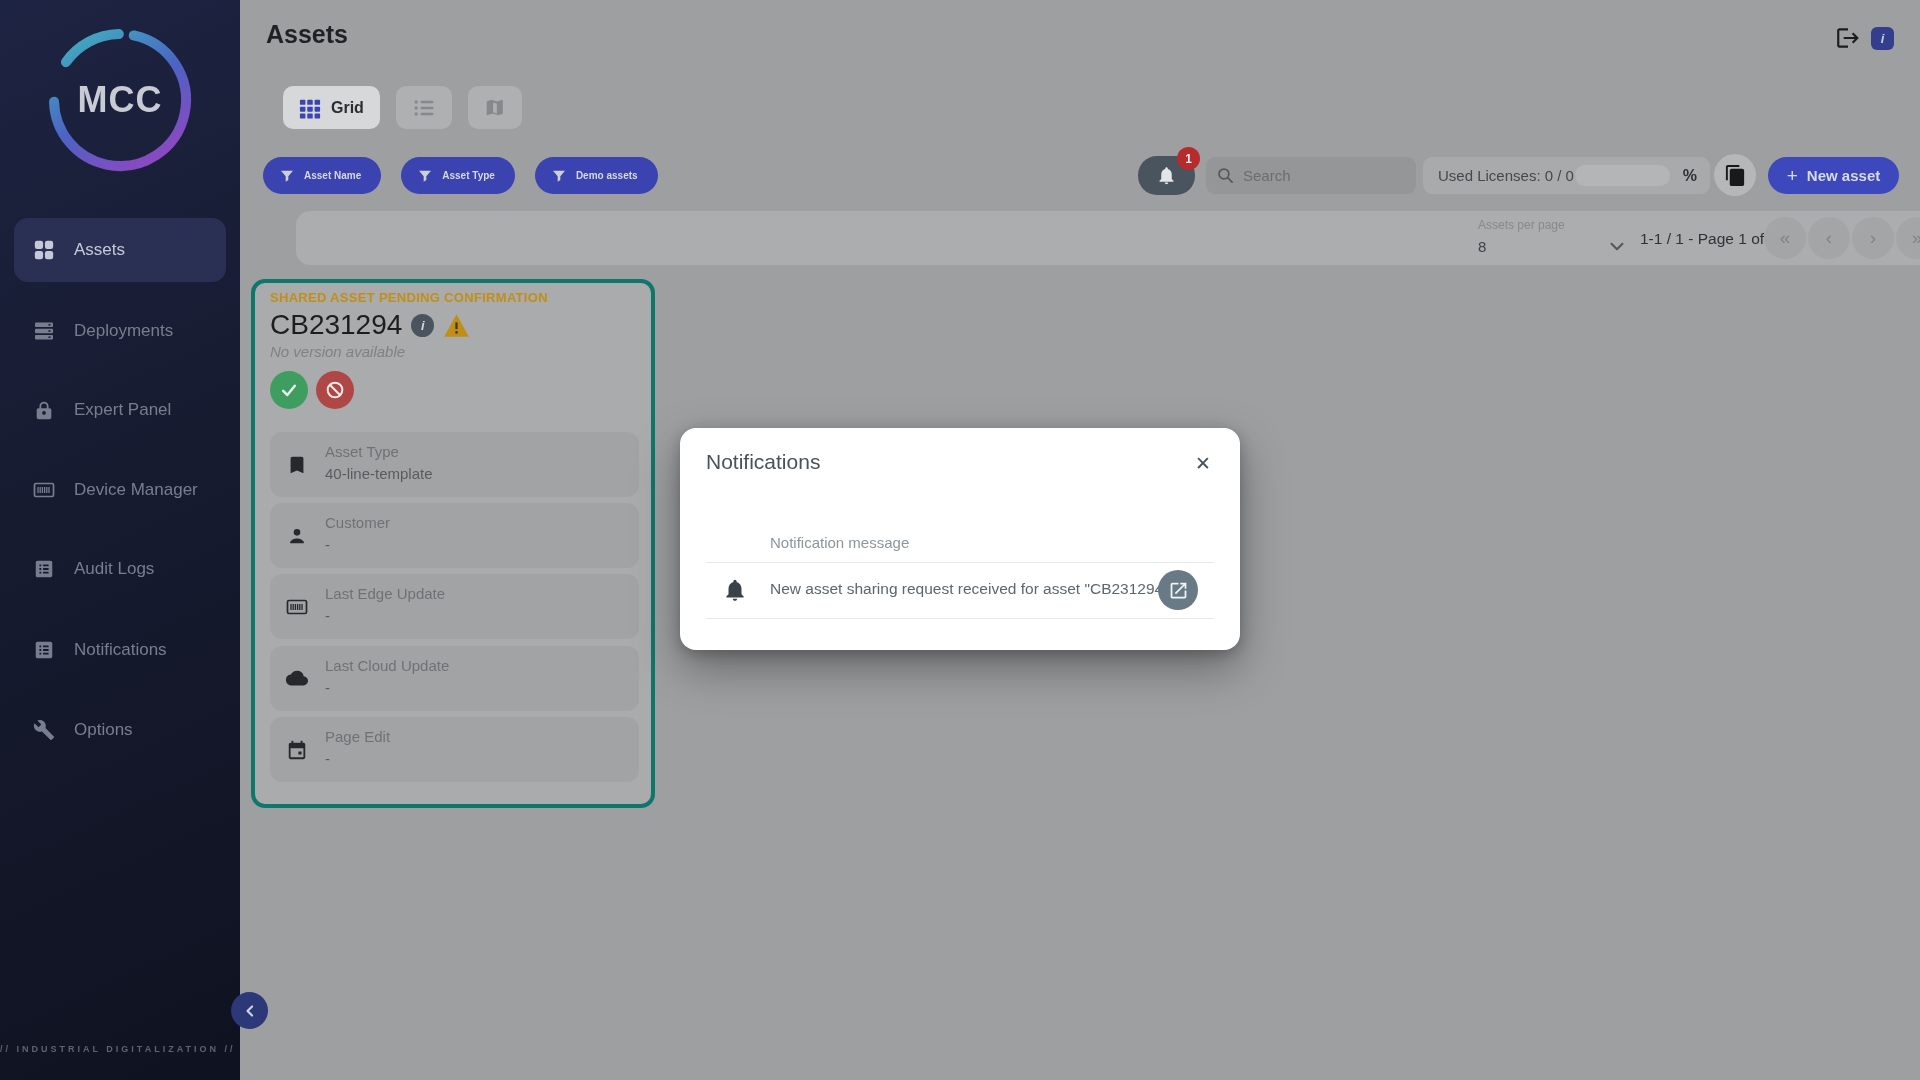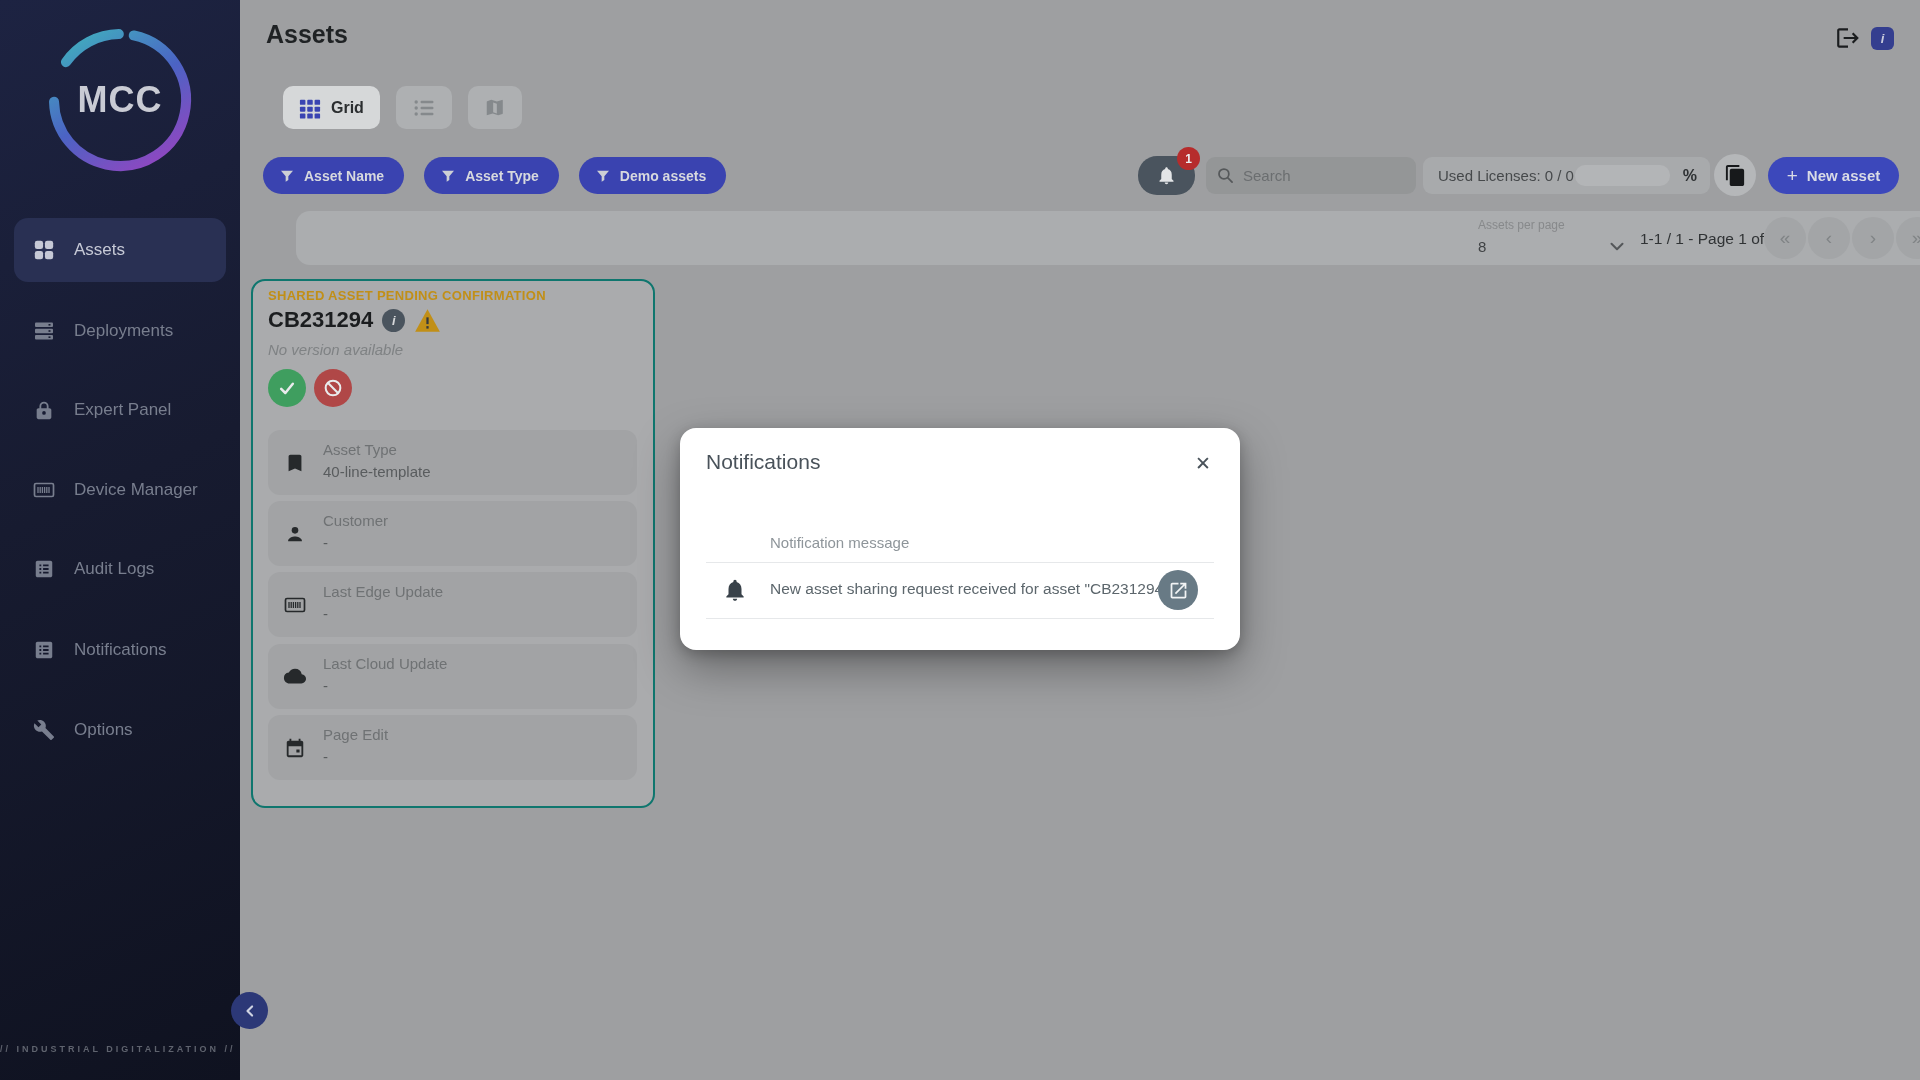--- a/index.html
+++ b/index.html
@@ -35,21 +35,21 @@
 
   .view-row { position:absolute; left:23px; top:86px; height:43px; display:flex; gap:16px;margin-left:20px; }
   .view-btn { height:43px; border:none; border-radius:10px; display:flex; align-items:center; gap:10px;
     padding:0 16px; cursor:pointer; background:#aeb0b2; color:#85898c; }
   .view-btn.active { background:#d6d8d9; color:#2b2e30; }
   .view-btn.active .vicon { color:#3a44b2; }
   .view-btn .vlabel { font-size:16px; font-weight:600; }
 
   .filter-row { position:absolute; left:23px; top:157px; height:37px; display:flex; gap:20px; }
   .chip { height:37px; border:none; border-radius:19px; background:#3a43b0; color:#d7d9de;
-    display:flex; align-items:center; gap:9px; padding:0 20px 0 16px; font-size:14px; font-weight:600; cursor:pointer; }
+    display:flex; align-items:center; gap:9px; padding:0 20px 0 16px; font-size:10px; font-weight:600; cursor:pointer; }
   .chip .ficon { color:#cdd0d5; display:flex; }
 
   .bell-btn { position:absolute; left:898px; top:156px; width:57px; height:39px; border:none; border-radius:19px;
     background:#4a545e; color:#e3e5e7; cursor:pointer; display:flex; align-items:center; justify-content:center; }
   .bell-badge { position:absolute; left:937px; top:147px; width:23px; height:23px; border-radius:50%;
     background:#b62c2c; color:#eceef0; font-size:12px; font-weight:700; display:flex; align-items:center; justify-content:center; }
   .search-box { position:absolute; left:966px; top:157px; width:210px; height:37px; border-radius:9px;
     background:#949697; display:flex; align-items:center; padding:0 10px; gap:8px; color:#55585a; }
   .search-box input { flex:1; border:none; background:transparent; outline:none; font-size:15px;
     font-family:"Liberation Sans",sans-serif; color:#3a3d3f; }
@@ -73,24 +73,24 @@
     align-items:center; cursor:pointer; color:#3f4244; }
   .pp-value { font-size:15px; }
   .pp-chev { color:#54575a; display:flex; }
   .range-text { position:absolute; left:1344px; top:19px; font-size:15.5px; color:#303335; }
   .pg-btns { position:absolute; left:1468px; top:6px; display:flex; gap:2px; }
   .pg-btn { width:42px; height:42px; border-radius:50%; border:none; background:#a3a5a7; color:#808486;
     font-size:19px; cursor:pointer; display:flex; align-items:center; justify-content:center; }
 
   
   .card { position:absolute; left:11px; top:279px; width:404px; height:529px; border-radius:14px;
-    background:#aaabad; border:2px solid #0f766e; cursor:pointer; }
+    background:#aaabad; border:4px solid #0f766e; cursor:pointer; }
   .card-banner { position:absolute; left:15px; top:7px; font-size:13px; font-weight:700; letter-spacing:.3px; color:#c18f17; }
   .card-name-row { position:absolute; left:15px; top:26px; display:flex; align-items:center; gap:9px; }
-  .card-name { font-size:22px; font-weight:700; color:#1b1d1f; }
+  .card-name { font-size:28px; font-weight:400; color:#1b1d1f; }
   .chip-info { width:23px; height:23px; border-radius:50%; background:#4a545e; color:#d5d7d9;
     font-size:13px; font-weight:700; font-style:italic; display:flex; align-items:center; justify-content:center; cursor:pointer; border:none; }
   .card-version { position:absolute; left:15px; top:60px; font-style:italic; font-size:15px; color:#7f8284; }
   .card-actions { position:absolute; left:15px; top:88px; display:flex; gap:8px; }
   .act-btn { width:38px; height:38px; border-radius:50%; border:none; cursor:pointer;
     display:flex; align-items:center; justify-content:center; color:#e9ebec; }
   .act-approve { background:#3f9e5f; }
   .act-reject { background:#b04747; }
   .detail { position:absolute; left:15px; width:369px; height:65px; border-radius:12px; background:#a2a3a5; }
   .detail .dicon { position:absolute; left:14px; top:20px; width:26px; height:26px; color:#26292b;

